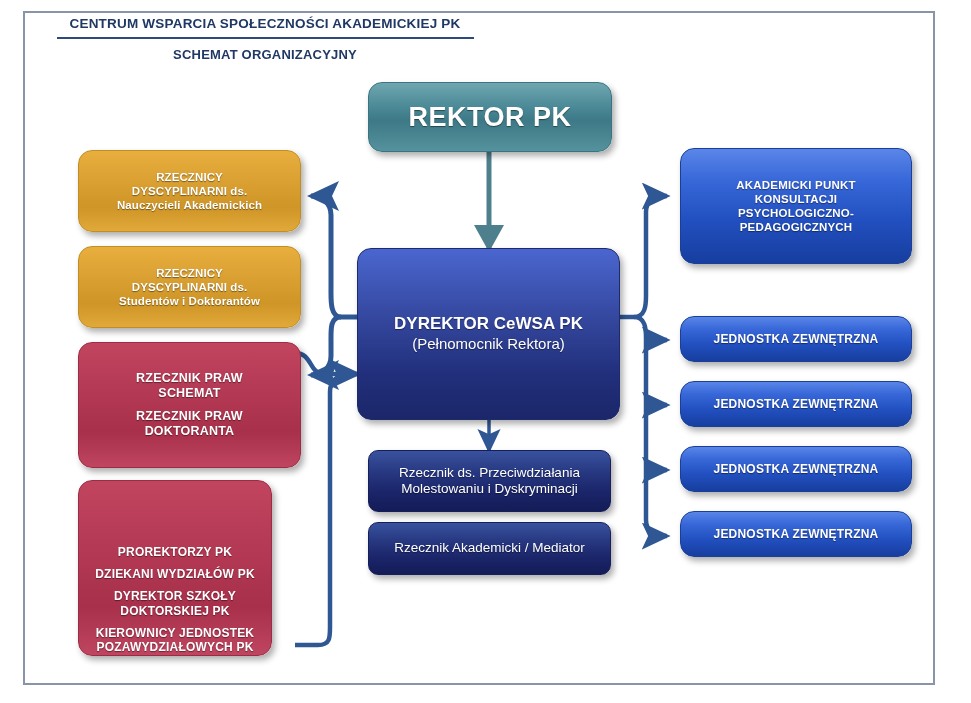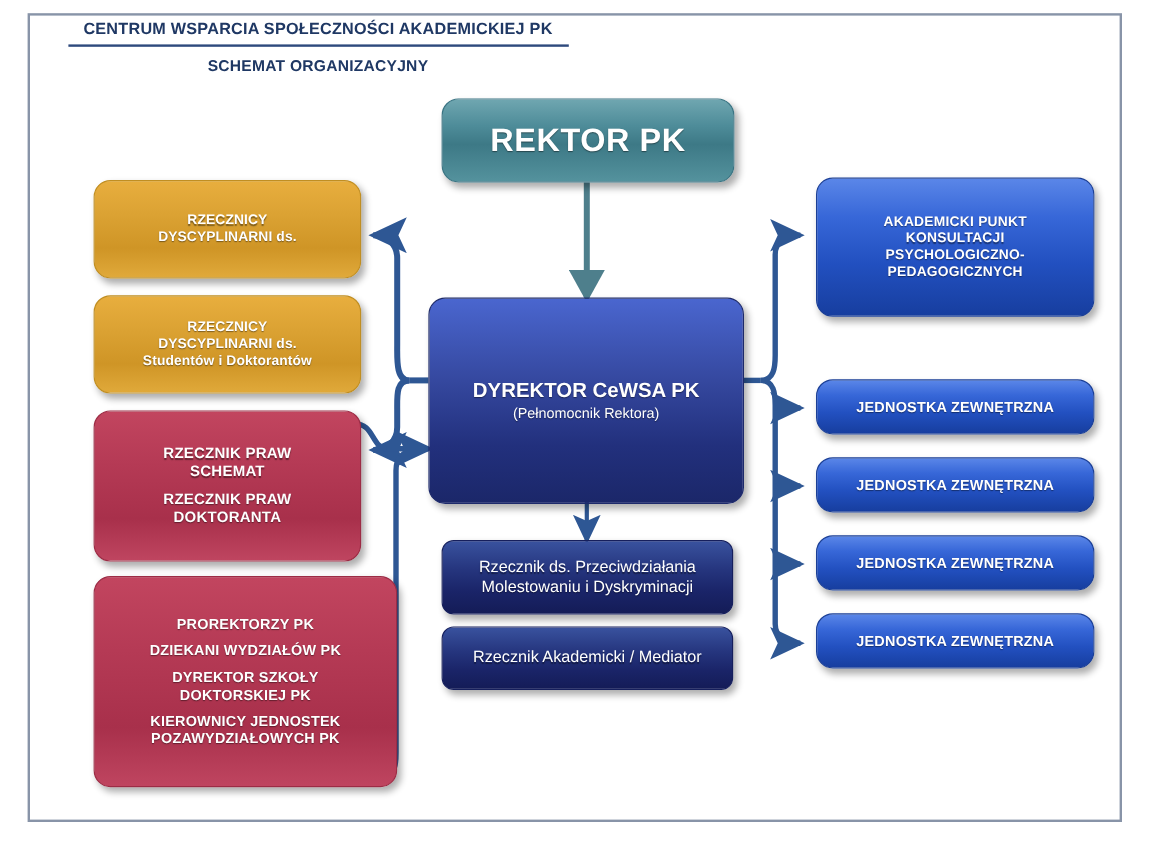--- a/index.html
+++ b/index.html
@@ -89,21 +89,21 @@
     font-weight: bold;
     letter-spacing: 0.5px;
   }
   
   .n-royal {
     background: linear-gradient(180deg,#4a66cf 0%,#35489f 40%,#22307d 72%,#1b2769 100%);
     border: 1px solid #1d2a6b;
     font-size: 17px;
     font-weight: bold;
   }
-  .n-royal .sub { font-weight: normal; font-size: 12px; }
+  .n-royal .sub { font-weight: normal; font-size: 15px; }
   
   .n-blue {
     background: linear-gradient(180deg,#5a86e8 0%,#3767d8 28%,#2250c0 62%,#173e9f 100%);
     border: 1px solid #1b3f96;
     font-size: 11.5px;
     font-weight: bold;
     letter-spacing: 0.2px;
   }
   .n-blue.wide { font-size: 12px; }
   
@@ -202,20 +202,21 @@
     <span class="lines">
       <span class="l">DYREKTOR CeWSA PK</span>
       <span class="l sub">(Pełnomocnik  Rektora)</span>
     </span>
   </div>
 
   <div class="node n-orange" style="left:78px; top:150px; width:223px; height:82px;">
     <span class="lines">
       <span class="l">RZECZNICY</span>
       <span class="l">DYSCYPLINARNI ds.</span>
+      <span class="l">Nauczycieli Akademickich</span>
     </span>
   </div>
 
   <div class="node n-orange" style="left:78px; top:246px; width:223px; height:82px;">
     <span class="lines">
       <span class="l">RZECZNICY</span>
       <span class="l">DYSCYPLINARNI ds.</span>
       <span class="l">Studentów i Doktorantów</span>
     </span>
   </div>
@@ -223,21 +224,21 @@
   <div class="node n-red" style="left:78px; top:342px; width:223px; height:126px;">
     <span class="lines">
       <span class="l">RZECZNIK PRAW</span>
       <span class="l">SCHEMAT</span>
       <span class="gap"></span>
       <span class="l">RZECZNIK PRAW</span>
       <span class="l">DOKTORANTA</span>
     </span>
   </div>
 
-  <div class="node n-red" style="left:78px; top:480px; width:253px; height:176px; font-size:12px;">
+  <div class="node n-red" style="left:78px; top:480px; width:194px; height:176px; font-size:12px;align-items:flex-end;">
     <span class="lines">
       <span class="l">PROREKTORZY PK</span>
       <span class="gap"></span>
       <span class="l">DZIEKANI WYDZIAŁÓW PK</span>
       <span class="gap"></span>
       <span class="l">DYREKTOR SZKOŁY</span>
       <span class="l">DOKTORSKIEJ PK</span>
       <span class="gap"></span>
       <span class="l">KIEROWNICY JEDNOSTEK</span>
       <span class="l">POZAWYDZIAŁOWYCH PK</span>

